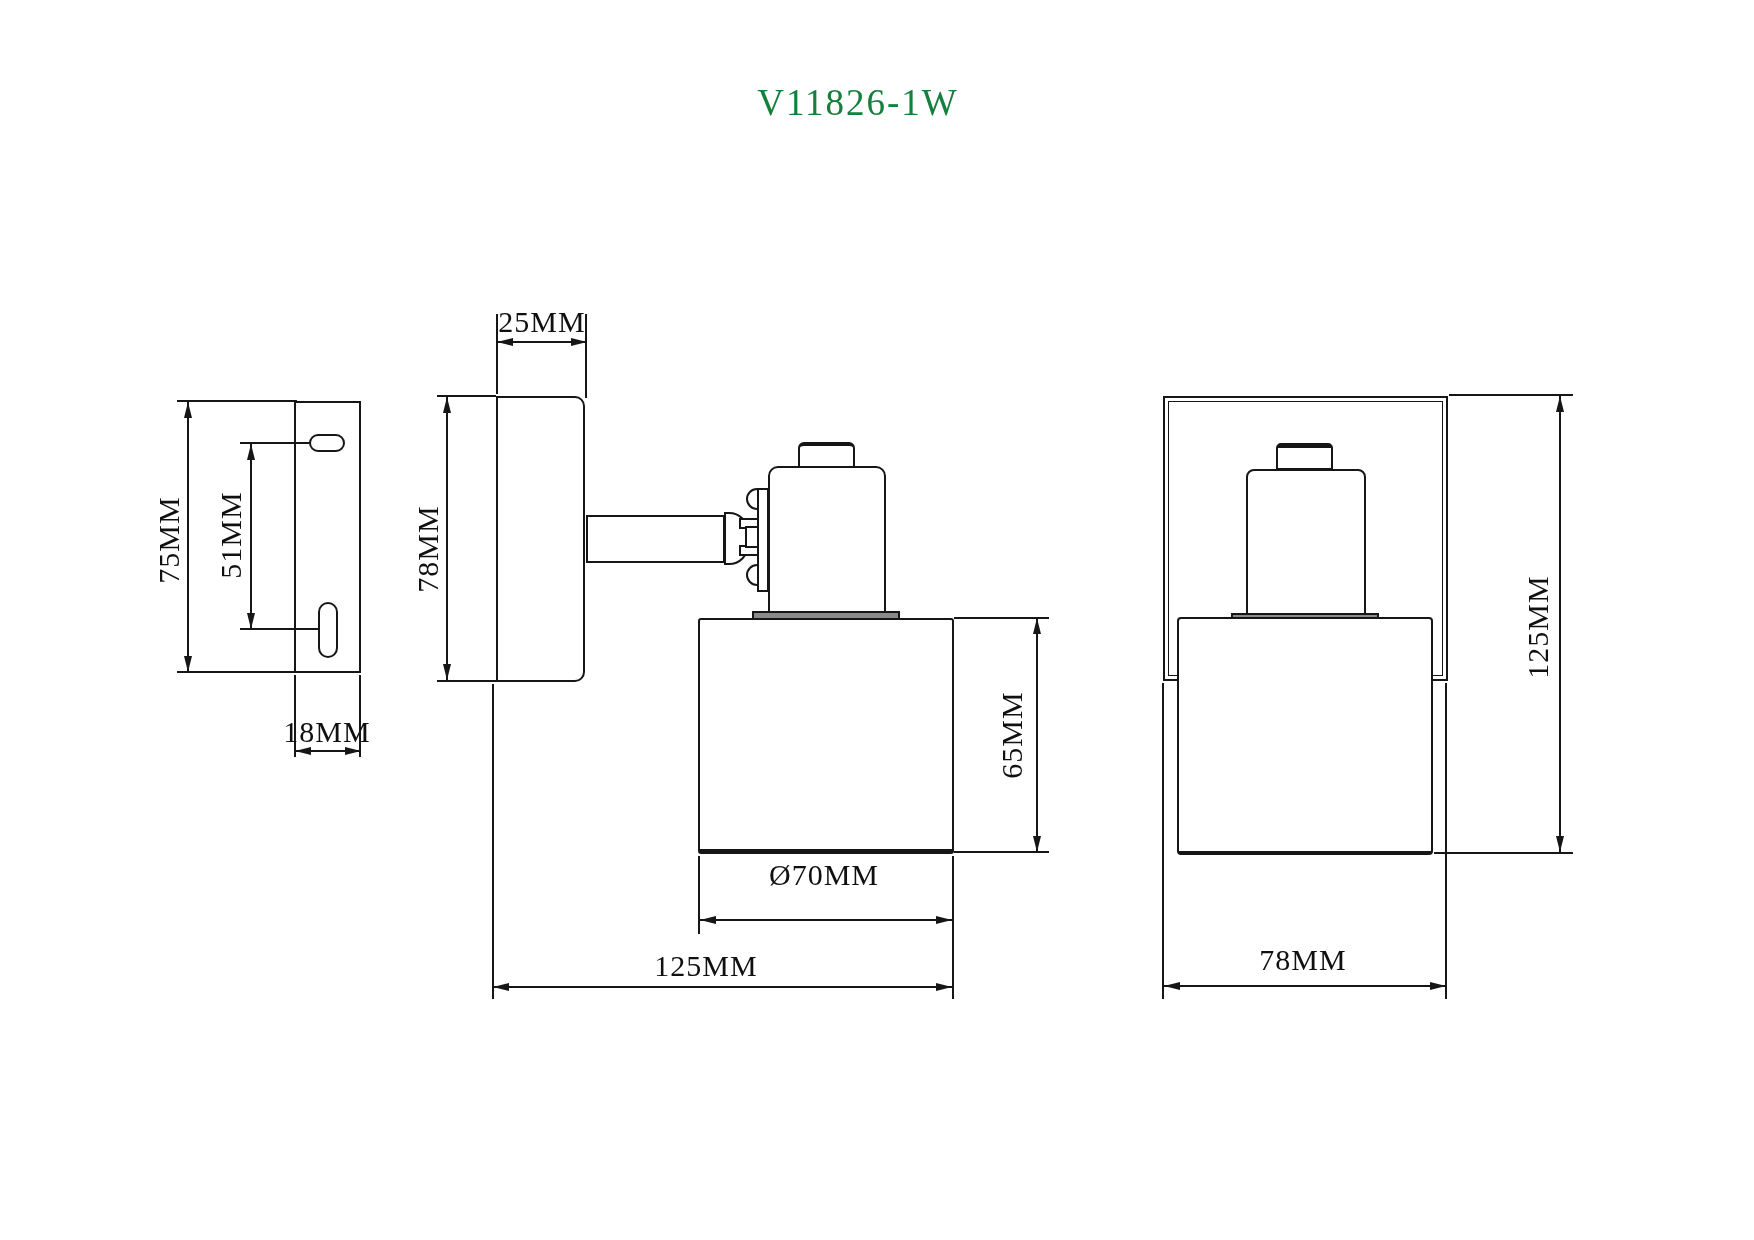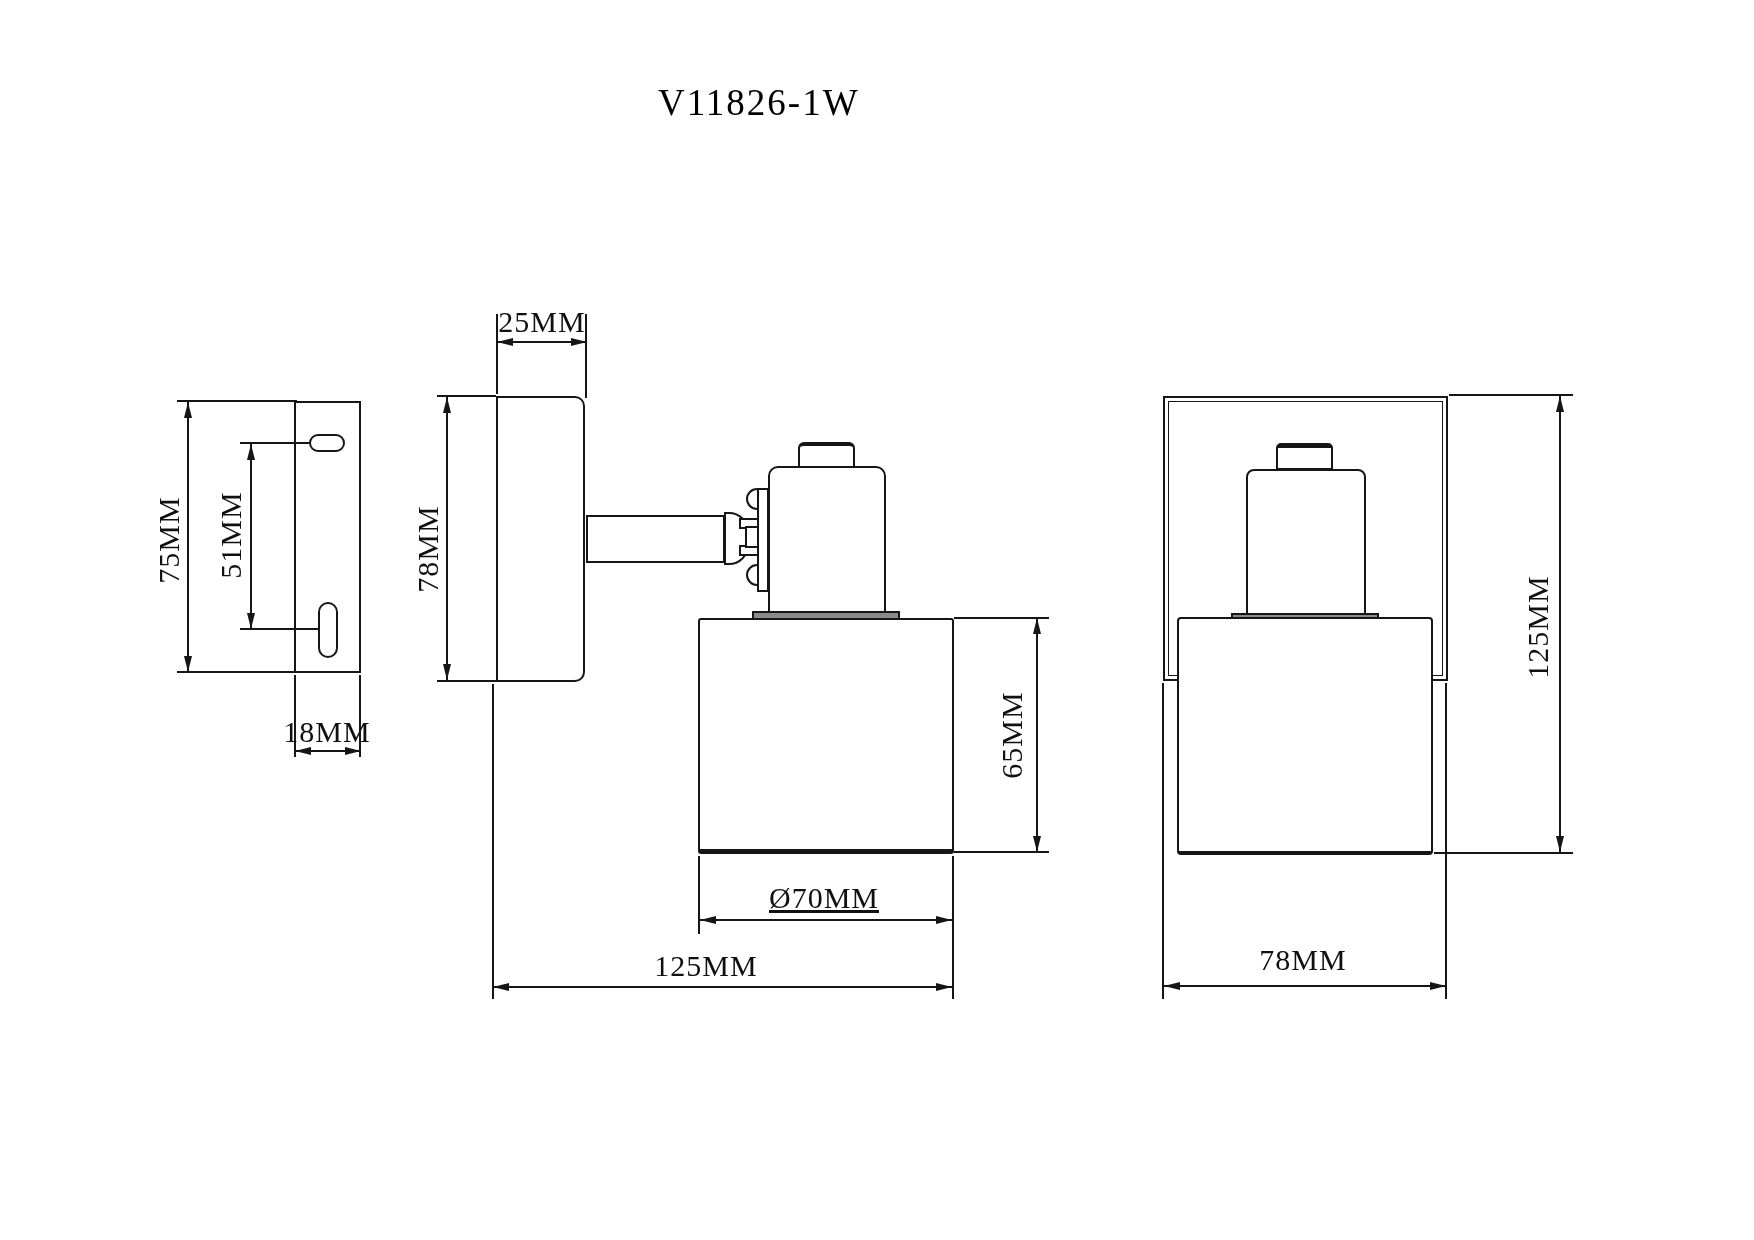--- a/index.html
+++ b/index.html
@@ -11,21 +11,21 @@
   .nf{background:transparent;}
   .gray{background:#8a8a8a;}
   .lbl{position:absolute;font-size:30px;color:#101010;text-align:center;line-height:34px;
        letter-spacing:1px;white-space:nowrap;}
   .rot{transform:rotate(-90deg);}
   .au,.ad,.al,.ar{position:absolute;width:0;height:0;}
   .au{border-left:4px solid transparent;border-right:4px solid transparent;border-bottom:16px solid #161616;}
   .ad{border-left:4px solid transparent;border-right:4px solid transparent;border-top:16px solid #161616;}
   .al{border-top:4px solid transparent;border-bottom:4px solid transparent;border-right:16px solid #161616;}
   .ar{border-top:4px solid transparent;border-bottom:4px solid transparent;border-left:16px solid #161616;}
-  .title{position:absolute;font-size:37px;line-height:40px;letter-spacing:2px;color:#000000;text-align:left;}
+  .title{position:absolute;font-size:37px;line-height:40px;letter-spacing:2px;color:#15803d;text-align:center;}
 </style>
 </head>
 <body>
 
 <div class="canvas">
 
   <div class="title" style="left:658px;top:83px;width:400px;">V11826-1W</div>
 
   <div class="hl" style="left:177px;top:400px;width:120px;"></div>
   <div class="hl" style="left:177px;top:671px;width:120px;"></div>
@@ -87,21 +87,21 @@
   <div class="vl" style="left:1036px;top:618px;height:234px;"></div>
   <div class="au" style="left:1033px;top:618px;"></div>
   <div class="ad" style="left:1033px;top:836px;"></div>
   <div class="lbl rot" style="left:952px;top:718px;width:120px;">65MM</div>
 
   <div class="vl" style="left:698px;top:856px;height:78px;"></div>
   <div class="vl" style="left:952px;top:856px;height:143px;"></div>
   <div class="hl" style="left:700px;top:919px;width:252px;"></div>
   <div class="al" style="left:700px;top:916px;"></div>
   <div class="ar" style="left:936px;top:916px;"></div>
-  <div class="lbl" style="left:744px;top:881px;width:160px;text-decoration:underline;">Ø70MM</div>
+  <div class="lbl" style="left:744px;top:858px;width:160px;">Ø70MM</div>
 
   <div class="vl" style="left:492px;top:684px;height:315px;"></div>
   <div class="hl" style="left:493px;top:986px;width:459px;"></div>
   <div class="al" style="left:493px;top:983px;"></div>
   <div class="ar" style="left:936px;top:983px;"></div>
   <div class="lbl" style="left:626px;top:949px;width:160px;">125MM</div>
 
   <div class="box" style="left:1163px;top:396px;width:285px;height:285px;"></div>
   <div class="box nf" style="left:1168px;top:401px;width:275px;height:275px;border-width:1.5px;"></div>
   <div class="box nf" style="left:1276px;top:443px;width:57px;height:27px;border-top-width:5px;border-radius:5px 5px 0 0;"></div>

